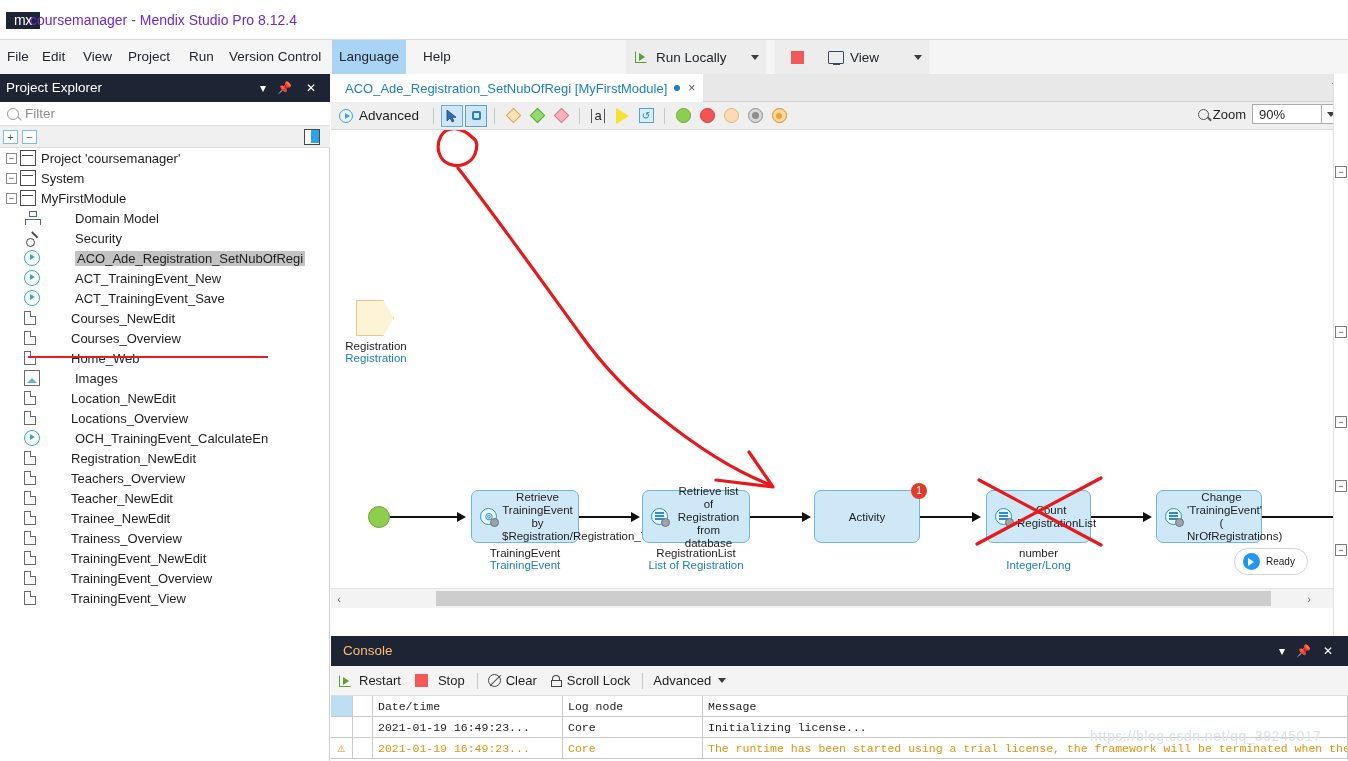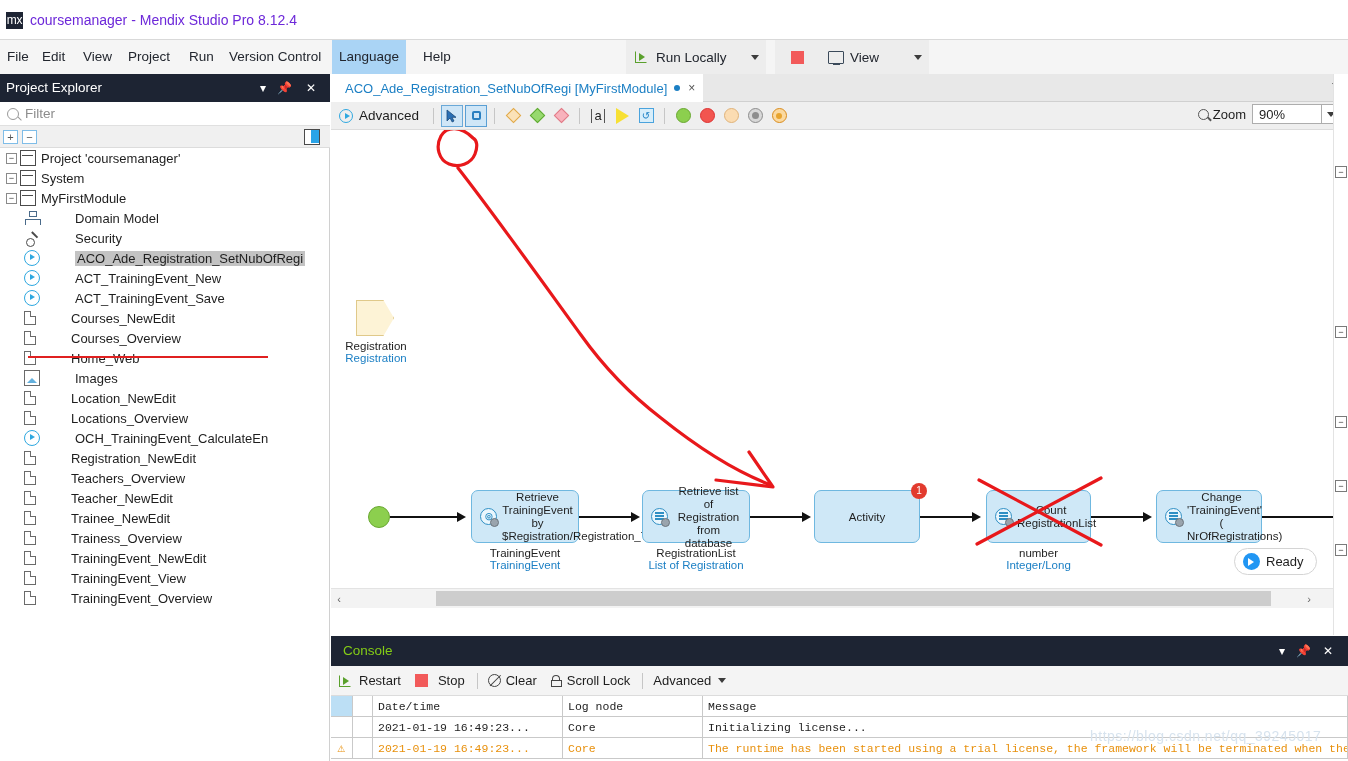--- a/index.html
+++ b/index.html
@@ -7,22 +7,22 @@
   body {
     width:1348px; height:761px;
     font-family:"Liberation Sans", sans-serif;
     font-size:13px; color:#1e1e1e;
     background:#ffffff; overflow:hidden;
     position:relative;
   }
   
   #titlebar { position:absolute; left:0; top:0; width:1348px; height:40px;
     background:#ffffff; border-bottom:1px solid #d9d9d9; }
-  #titlebar .mx-logo { position:absolute; left:6px; top:12px; width:17px; height:17px;
-    background:#1d2433; color:#fff; font-size:12px; line-height:17px; text-align:center;
+  #titlebar .mx-logo { position:absolute; left:6px; top:12px; width:34px; height:17px;
+    background:#1d2433; color:#fff; font-size:14px; line-height:17px; text-align:center;
     font-family:"Liberation Sans", sans-serif; letter-spacing:-0.3px; }
   #titlebar .title-text { position:absolute; left:30px; top:12px; font-size:14px; color:#6d28d9; }
   
   #menubar { position:absolute; left:0; top:40px; width:1348px; height:34px;
     background:#f5f5f5; }
   .menu-item { position:absolute; top:0; height:34px; line-height:34px; padding:0 11px;
     font-size:13.5px; color:#22262e; cursor:default; white-space:nowrap; }
   #menu-language { background:#aad4f5; }
   
   #runbar { position:absolute; left:620px; top:40px; width:728px; height:34px; background:#f5f5f5; }
@@ -152,21 +152,21 @@
   #hscroll .ar { position:absolute; top:0; width:16px; height:19px; display:flex;
      align-items:center; justify-content:center; font-size:11px; color:#666; }
   
   #rightstrip { position:absolute; left:1333px; top:74px; width:15px; height:561px; background:#fff;
      border-left:1px solid #e3e3e3; }
   .rcollapse { position:absolute; left:1px; width:12px; height:12px; border:1px solid #7a7a7a;
      background:#fff; color:#333; font-size:9px; line-height:10px; text-align:center; }
   
   #console { position:absolute; left:331px; top:636px; width:1017px; height:125px; background:#fff; }
   #console-hdr { position:absolute; left:0; top:0; width:1017px; height:30px; background:#1d2433; }
-  #console-hdr .t { position:absolute; left:12px; top:7px; color:#84cc16; font-size:13.5px; }
+  #console-hdr .t { position:absolute; left:12px; top:7px; color:#fdba74; font-size:13.5px; }
   #console-hdr .ctl { position:absolute; top:0; height:30px; width:20px; color:#fff;
      display:flex; align-items:center; justify-content:center; font-size:12px; cursor:default; }
   #console-tb { position:absolute; left:0; top:30px; width:1017px; height:30px; background:#f4f4f4;
      border-bottom:1px solid #dcdcdc; display:flex; align-items:center; }
   .cbtn { display:flex; align-items:center; margin-left:8px; font-size:13px; cursor:default; }
   .cbtn .g { margin-right:5px; display:inline-block; }
   #console-table { position:absolute; left:0; top:60px; width:1017px; height:65px;
      font-family:"Liberation Mono", monospace; font-size:11.5px; }
   .ctr { display:flex; height:21px; align-items:stretch;font-family:Liberation Mono, monospace; }
   .cth, .ctd { border-right:1px solid #c9c9c9; border-bottom:1px solid #c9c9c9;
@@ -325,25 +325,25 @@
       <div class="tree-row lvl2">
         <span class="ico ico-page"></span>
         <span class="lbl">Trainess_Overview</span>
       </div>
       <div class="tree-row lvl2">
         <span class="ico ico-page"></span>
         <span class="lbl">TrainingEvent_NewEdit</span>
       </div>
       <div class="tree-row lvl2">
         <span class="ico ico-page"></span>
+        <span class="lbl">TrainingEvent_Overview</span>
+      </div>
+      <div class="tree-row lvl2">
+        <span class="ico ico-page"></span>
         <span class="lbl">TrainingEvent_View</span>
-      </div>
-      <div class="tree-row lvl2">
-        <span class="ico ico-page"></span>
-        <span class="lbl">TrainingEvent_Overview</span>
       </div>
     </div>
   <div class="underline-red"></div>
 </div>
 
 <div id="editor">
   <div id="tabstrip">
     <div class="tab">
       <span class="label">ACO_Ade_Registration_SetNubOfRegi [MyFirstModule]</span>
       <span class="dot"></span>
@@ -492,21 +492,21 @@
       <span class="ntext">Change 'TrainingEvent' ( NrOfRegistrations)</span>
     </div>
 
     <svg style="position:absolute;left:0;top:0;width:1002px;height:478px;pointer-events:none;overflow:visible">
       <path fill="none" stroke="#e8181b" stroke-width="3.2" stroke-linecap="round" d="M142 8 C130 -4 116 -4 110 6 C104 17 108 30 118 34 C128 38 140 34 144 24 C147 16 146 10 142 8 Z"></path>
       <path fill="none" stroke="#e8181b" stroke-width="3.2" stroke-linecap="round" stroke-linejoin="round" d="M127 38 C160 80 210 150 250 205 C275 240 300 265 330 288 C360 312 400 340 440 355"></path>
       <path fill="none" stroke="#e8181b" stroke-width="3.2" stroke-linecap="round" stroke-linejoin="round" d="M385 350 L442 357 L418 322"></path>
       <path fill="none" stroke="#e8181b" stroke-width="3.2" stroke-linecap="round" d="M648 350 L770 415 M770 348 L646 414"></path>
     </svg>
 
-    <div style="position:absolute;left:903px;top:468px;height:27px;padding:0 12px 0 8px;border:1px solid #d4d4d4;border-radius:14px;background:#fff;display:flex;align-items:center;font-size:13px;transform:translateY(-50px);">
+    <div style="position:absolute;left:903px;top:468px;height:27px;padding:0 12px 0 8px;border:1px solid #d4d4d4;border-radius:14px;background:#fff;display:flex;align-items:center;font-size:10px;transform:translateY(-50px);">
       <span style="width:17px;height:17px;border-radius:50%;background:#2196f3;margin-right:6px;position:relative;display:inline-block">
         <span style="position:absolute;left:5px;top:4.5px;width:0;height:0;border-top:4px solid transparent;border-bottom:4px solid transparent;border-left:6px solid #fff;"></span>
       </span>
       <span>Ready</span>
     </div>
 
     <div id="hscroll">
       <div class="ar" style="left:0">‹</div>
       <div class="thumb"></div>
       <div class="ar" style="right:16px">›</div>

